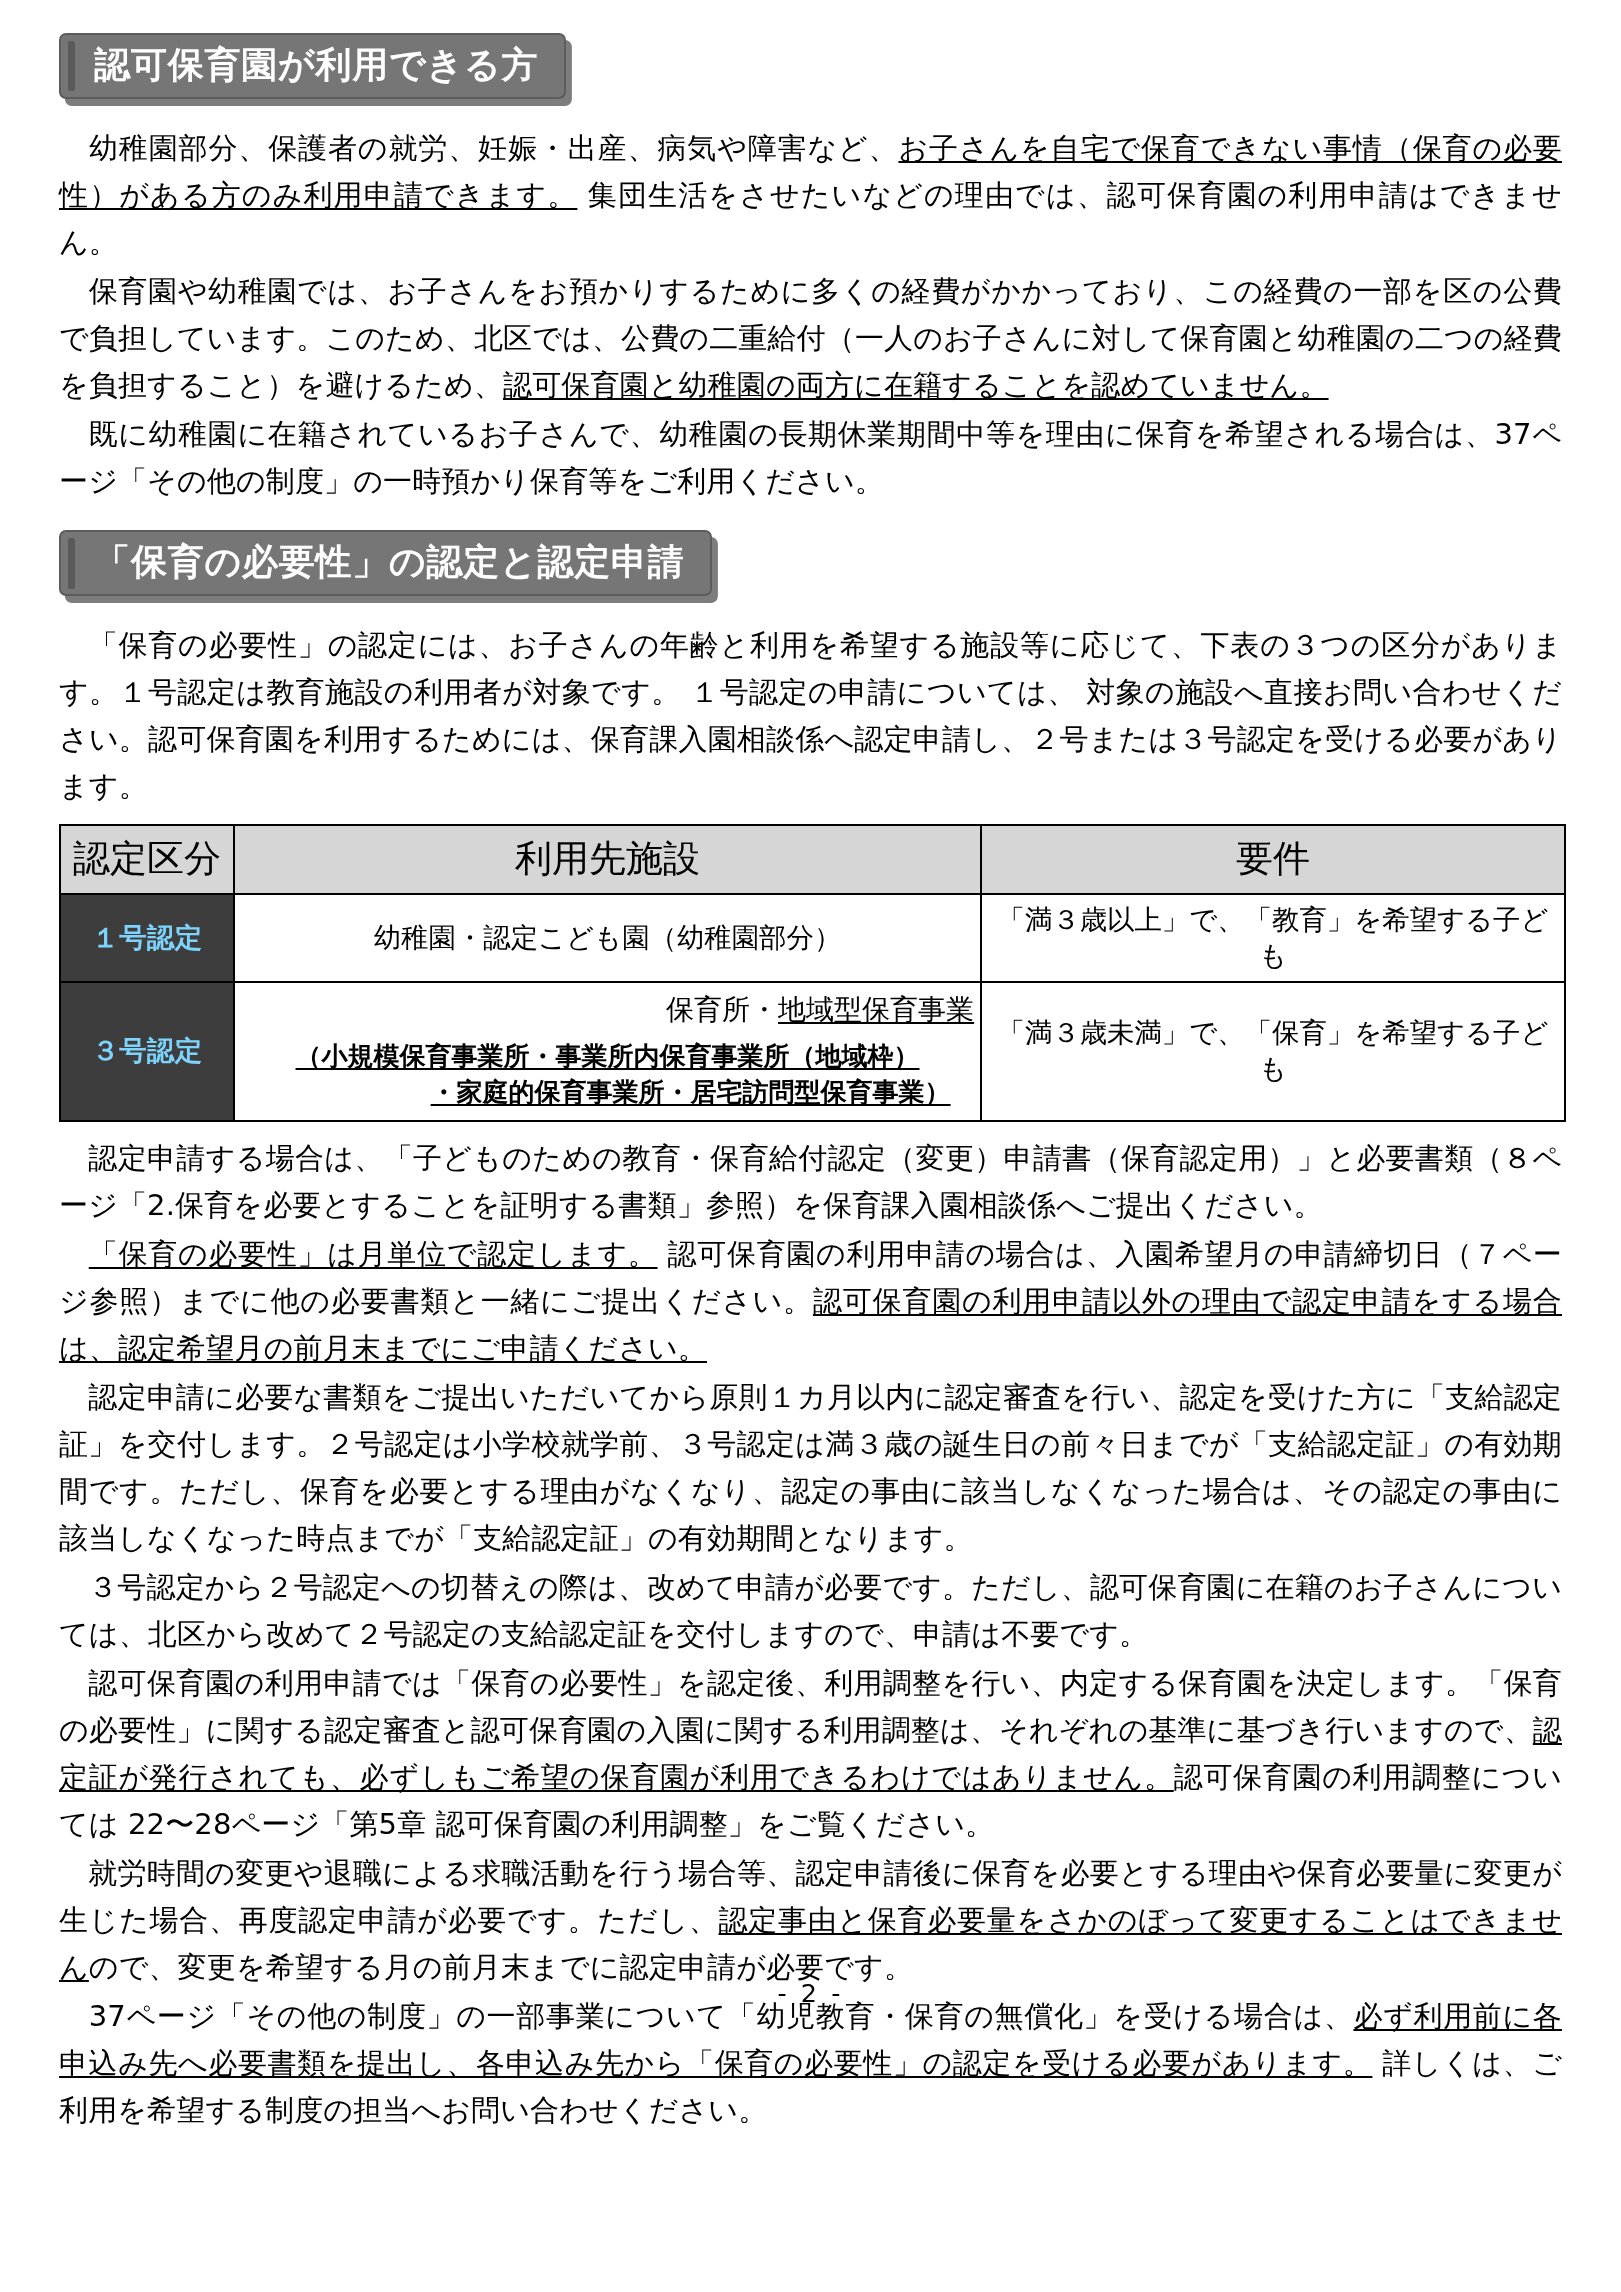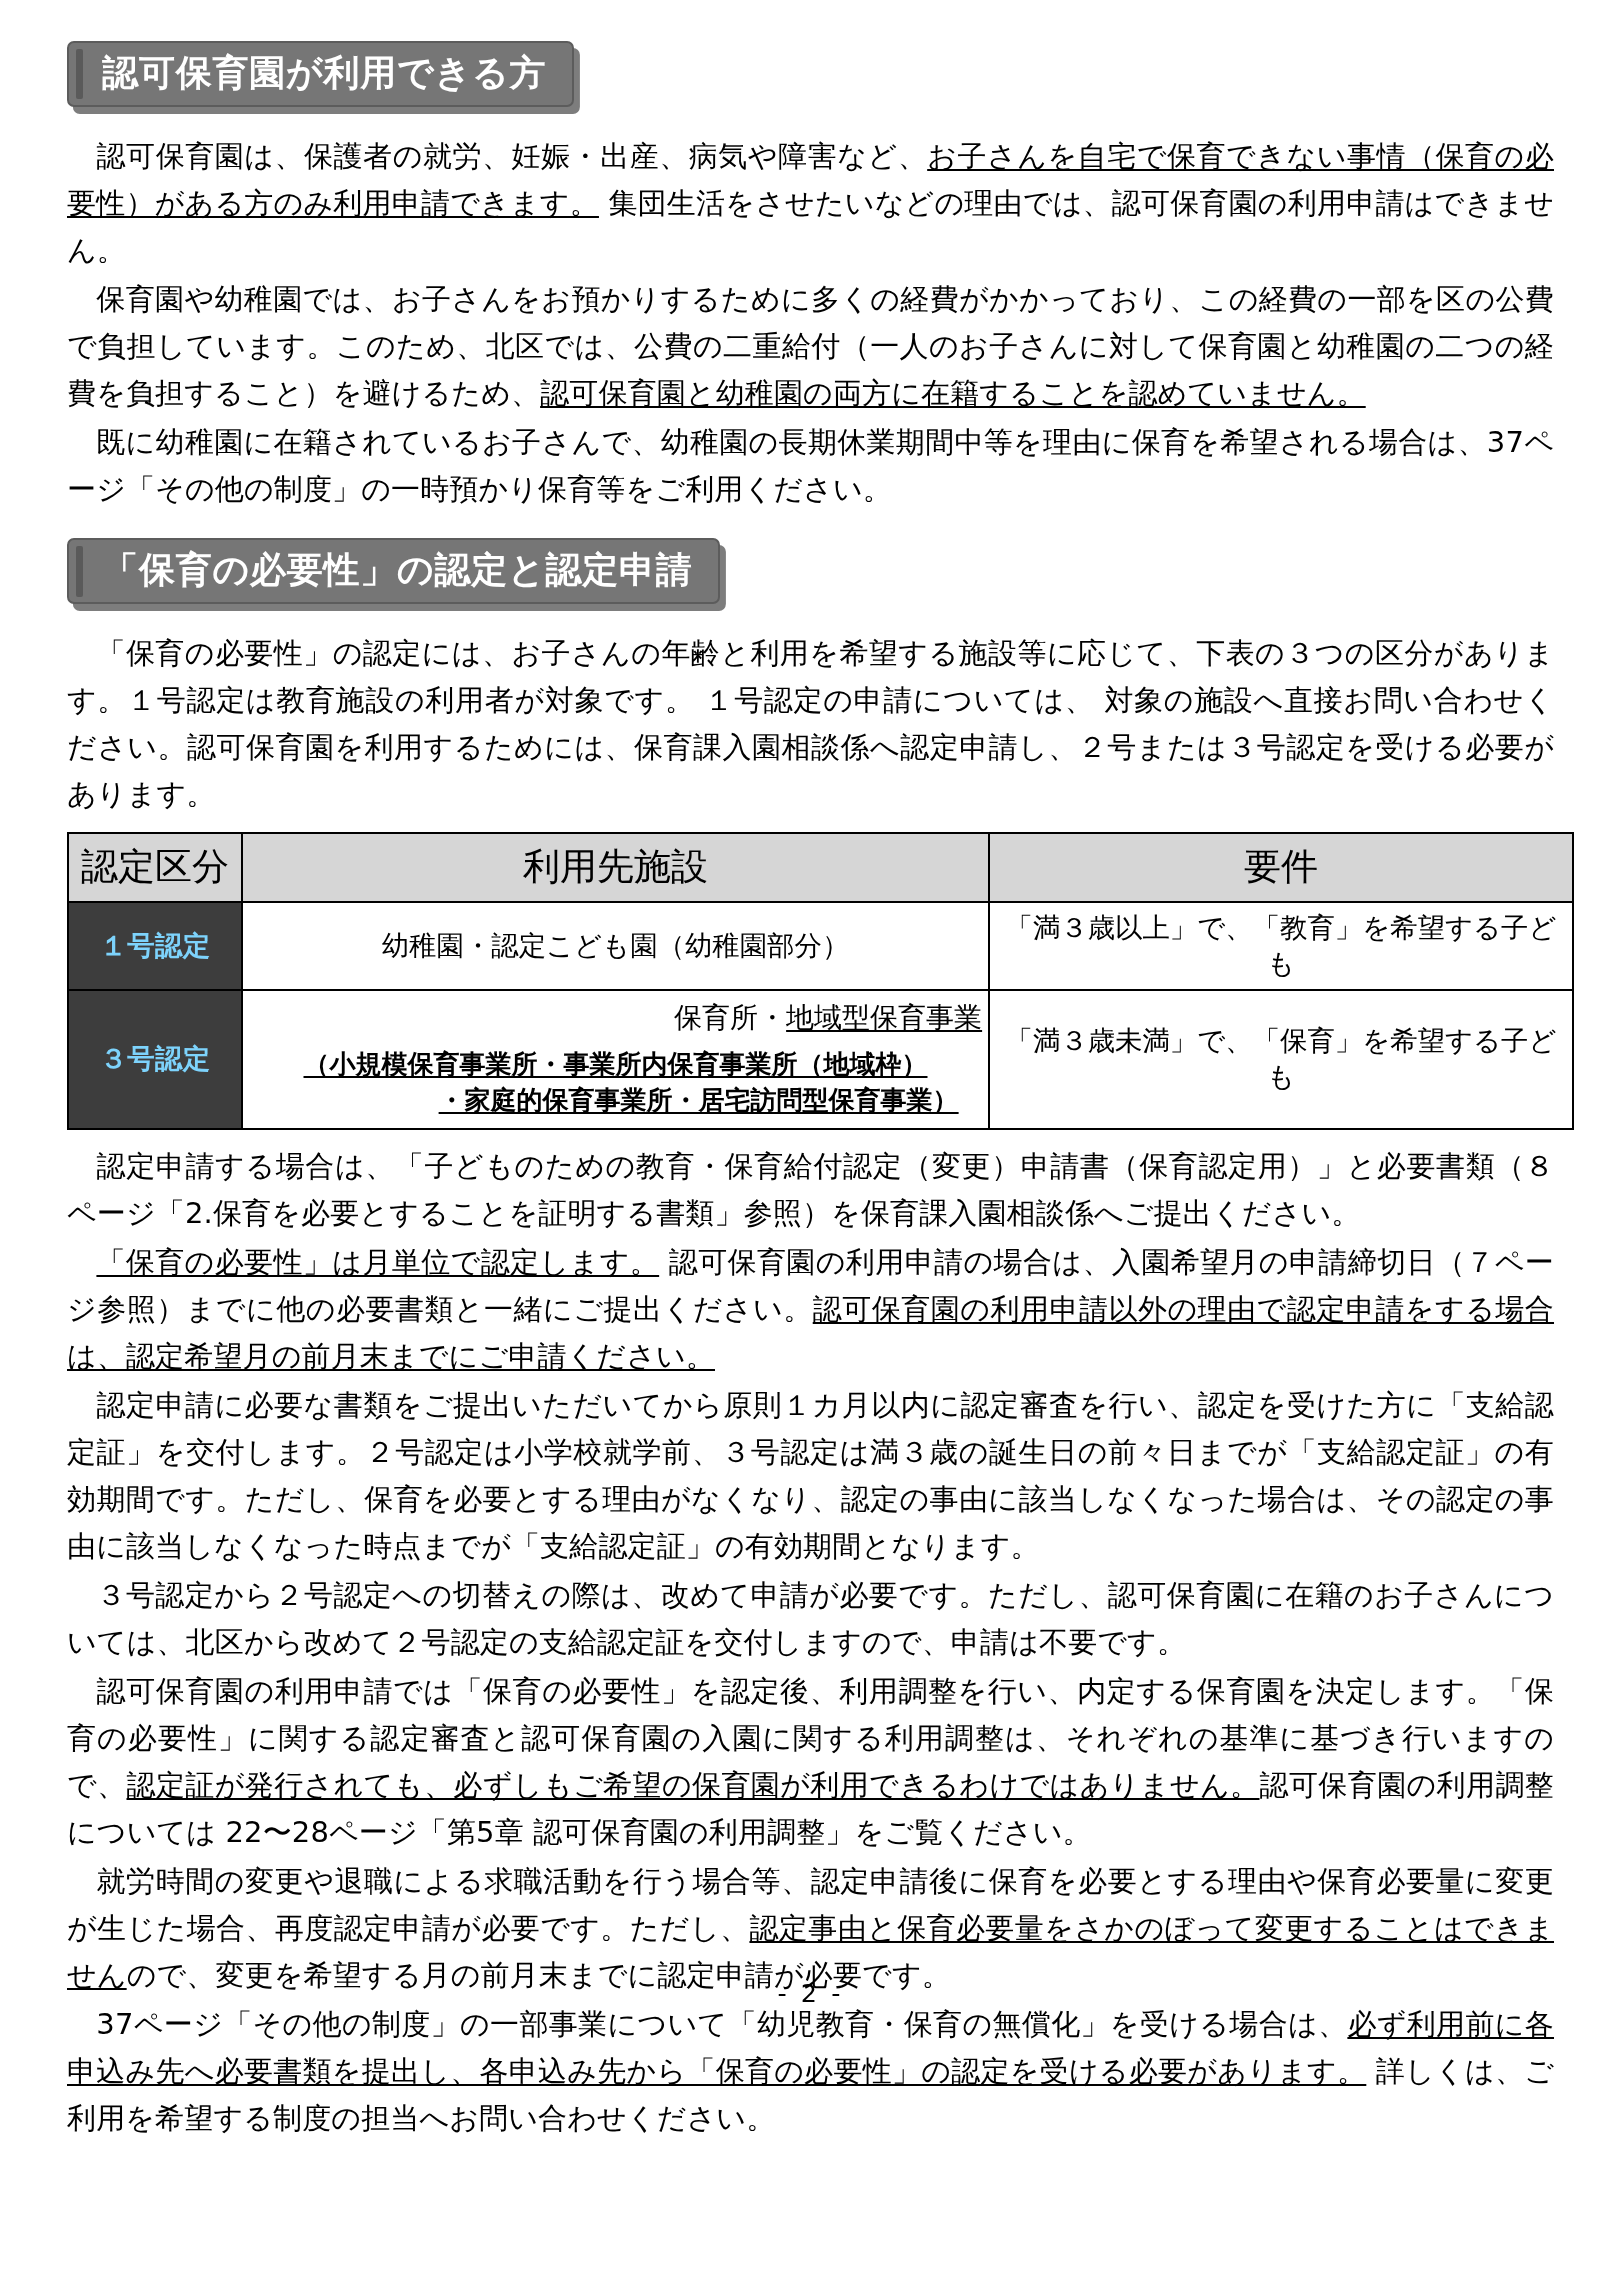--- a/index.html
+++ b/index.html
@@ -14,21 +14,21 @@
     font-family: "DejaVu Sans", "Liberation Sans", sans-serif;
     color: #000000;
     overflow: hidden;
   }
 
   .page {
     position: relative;
     width: 1621px;
     height: 2049px;
     box-sizing: border-box;
-    padding: 8px;
+    padding: 0;
   }
 
   
   .banner-wrap {
     position: relative;
     margin: 0 0 0 59px;
     display: inline-block;
   }
   .banner {
     position: relative;
@@ -161,21 +161,21 @@
   <div class="banner-wrap">
     <div class="banner">
       <span class="banner-text">認可保育園が利用できる方</span>
     </div>
   </div>
 
   <div class="gap-md"></div>
 
   
   <div class="body-block">
-    <p class="para" id="s1p0"><span>　認可保育園は、保護者の就労、妊娠・出産、病気や障害など、</span><span class="u">お子さんを自宅で保育できない事情（保育の必要性）がある方のみ利用申請できます。</span><span> 集団生活をさせたいなどの理由では、認可保育園の利用申請はできません。</span></p>
+    <p class="para" id="s1p0"><span>　幼稚園部分、保護者の就労、妊娠・出産、病気や障害など、</span><span class="u">お子さんを自宅で保育できない事情（保育の必要性）がある方のみ利用申請できます。</span><span> 集団生活をさせたいなどの理由では、認可保育園の利用申請はできません。</span></p>
     <p class="para" id="s1p1"><span>　保育園や幼稚園では、お子さんをお預かりするために多くの経費がかかっており、この経費の一部を区の公費で負担しています。このため、北区では、公費の二重給付（一人のお子さんに対して保育園と幼稚園の二つの経費を負担すること）を避けるため、</span><span class="u">認可保育園と幼稚園の両方に在籍することを認めていません。</span></p>
     <p class="para" id="s1p2"><span>　既に幼稚園に在籍されているお子さんで、幼稚園の長期休業期間中等を理由に保育を希望される場合は、37ページ「その他の制度」の一時預かり保育等をご利用ください。</span></p>
   </div>
 
   <div class="gap-md"></div>
 
   
   <div class="banner-wrap">
     <div class="banner">
       <span class="banner-text">「保育の必要性」の認定と認定申請</span>

